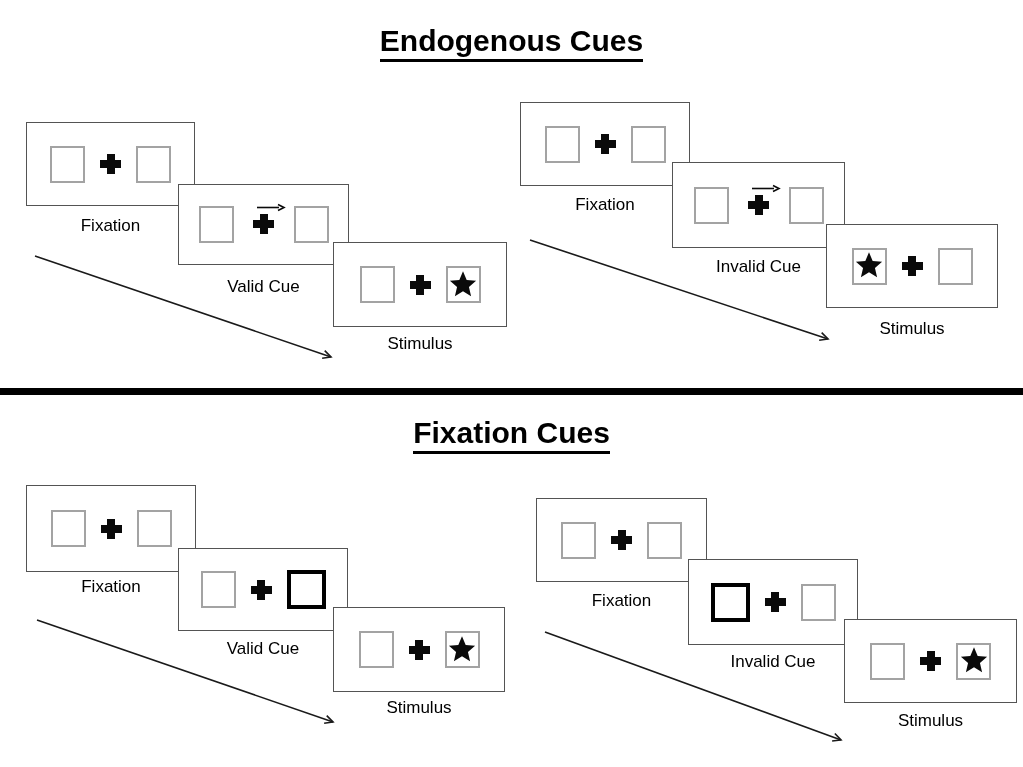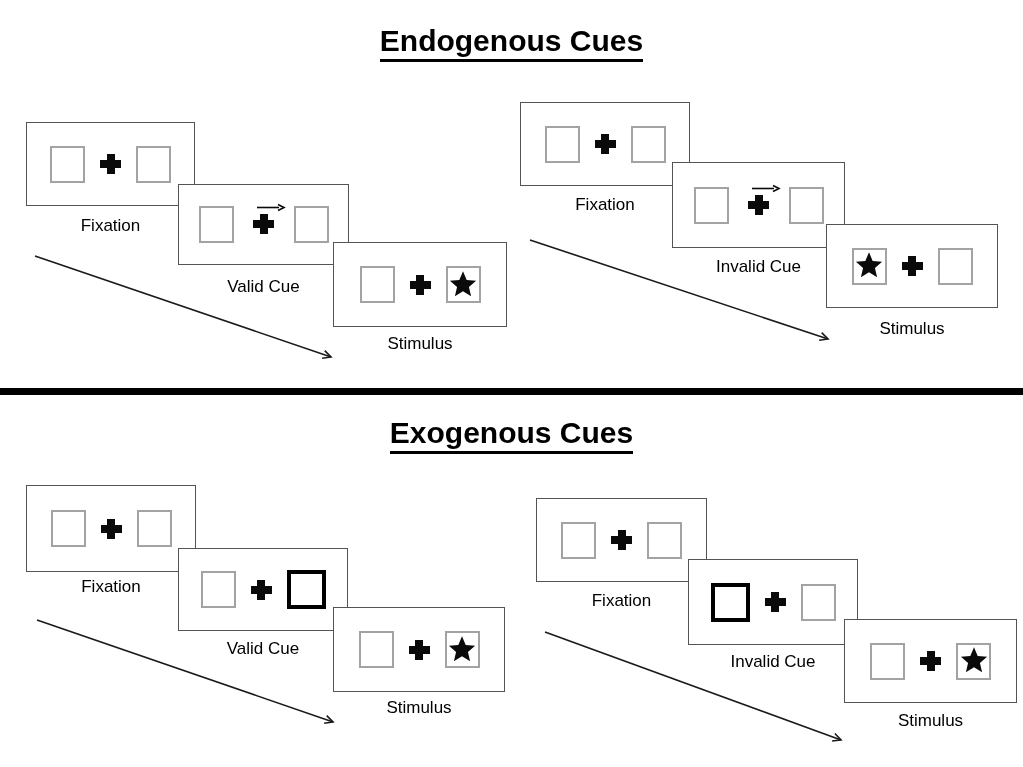--- a/index.html
+++ b/index.html
@@ -128,21 +128,21 @@
         <marker id="ahB" markerWidth="12" markerHeight="12" refX="9" refY="5" orient="auto" markerUnits="userSpaceOnUse">
           <path class="ah-path" d="M1,1 L9,5 L1,9"></path>
         </marker>
       </defs>
     <line x1="7" y1="8" x2="305" y2="107" marker-end="url(#ahB)"></line>
   </svg>
 
   <div class="divider"></div>
 
   <div class="section-title" style="top:416px;">
-    <span class="u">Exogenous Cues</span>
+    <span class="u">Fixation Cues</span>
   </div>
 
   <div class="panel" style="left:26px;top:485px;width:170px;height:87px;z-index:1;">
     <span class="sq"></span>
     <span class="plus"></span>
     <span class="sq"></span>
   </div>
   <div class="step-label" style="left:26px;top:577px;width:170px;">Fixation</div>
 
   <div class="panel" style="left:178px;top:548px;width:170px;height:83px;z-index:2;">

